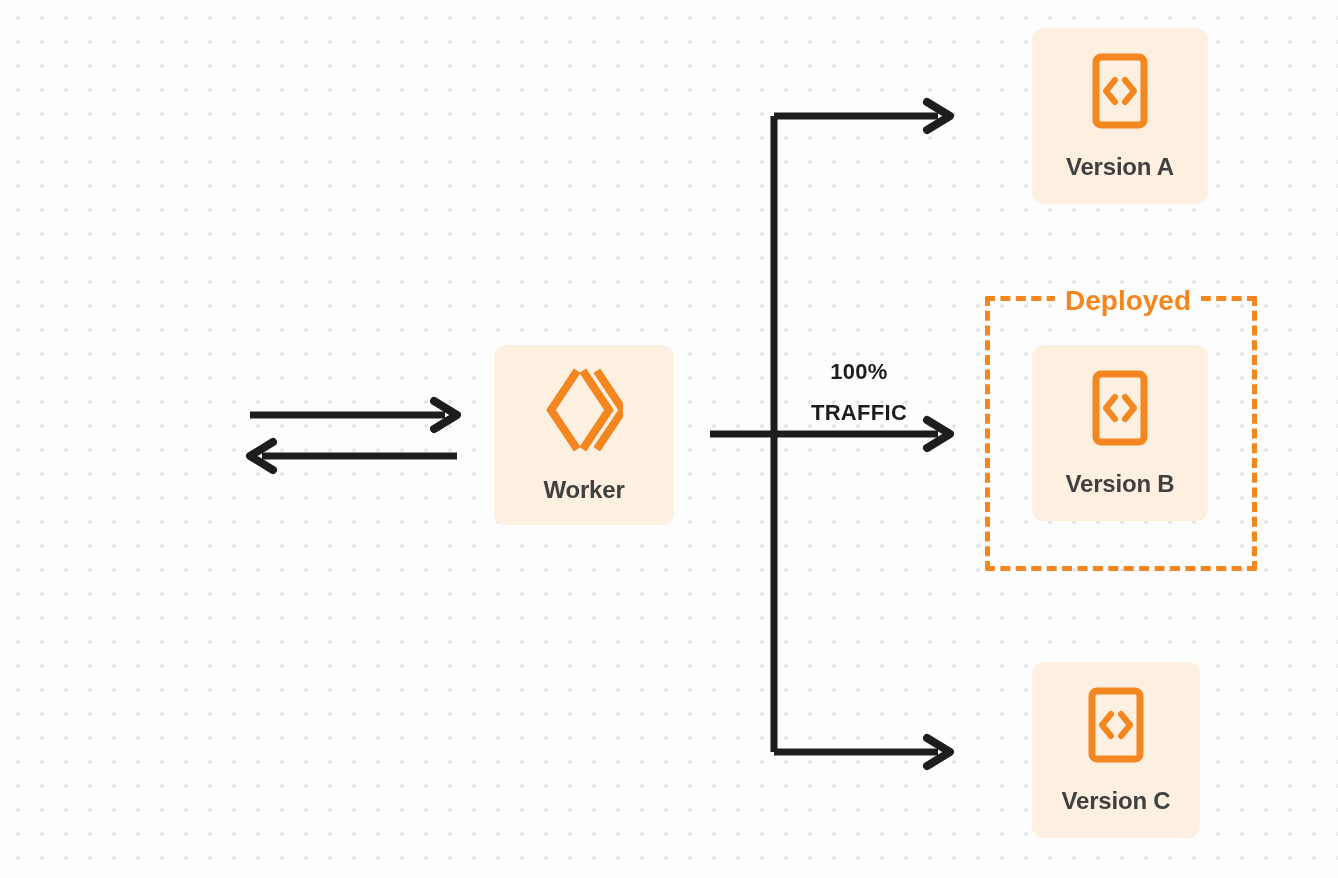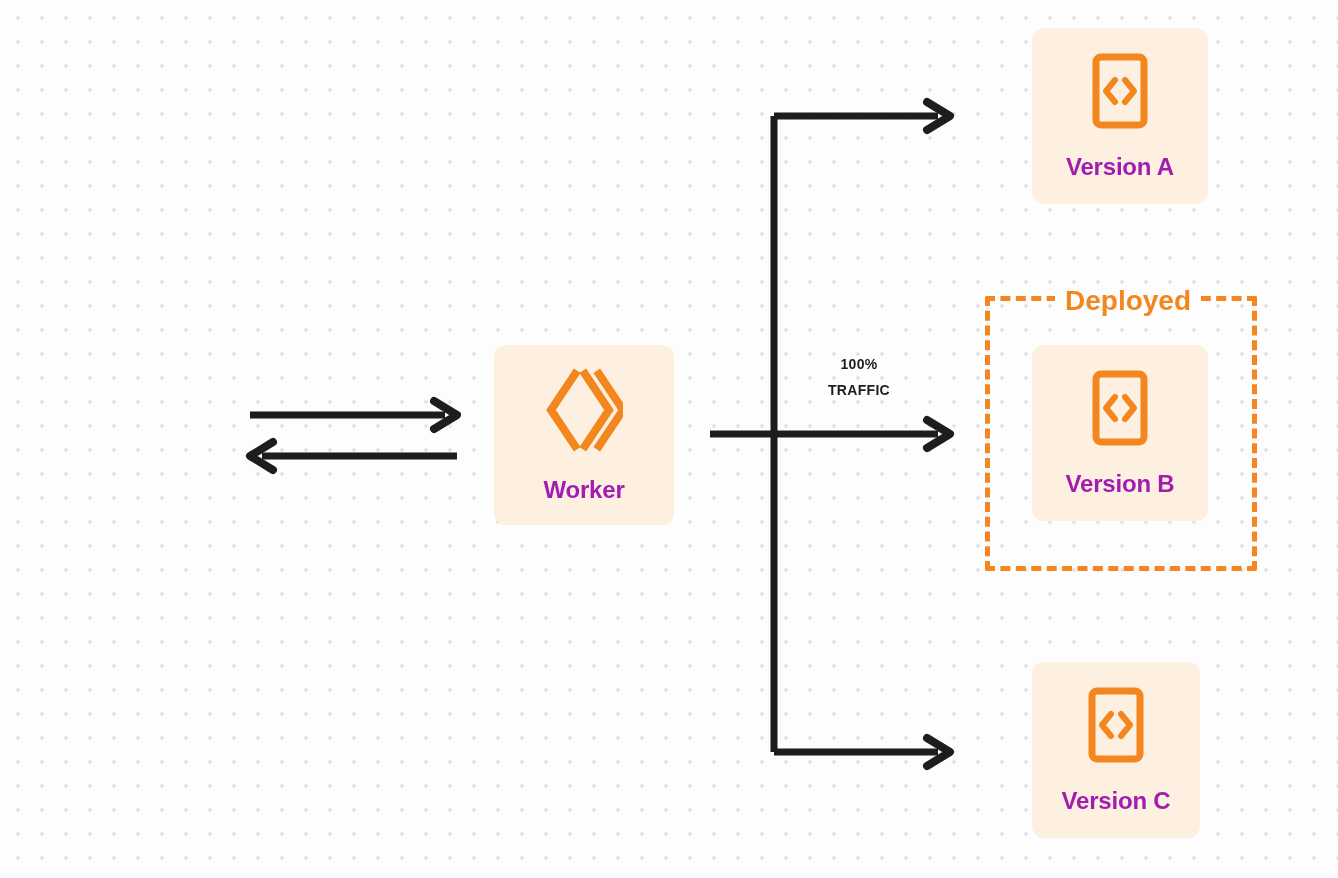--- a/index.html
+++ b/index.html
@@ -32,21 +32,21 @@
   }
   .node-client {
     background: #f1f2f4;
   }
   .node-accent {
     background: #fdf0e0;
   }
   .node-label {
     font-size: 24px;
     font-weight: 700;
-    color: #a21caf;
+    color: #404040;
     letter-spacing: -0.2px;
     line-height: 1;
     white-space: nowrap;
   }
   .node-icon {
     display: block;
   }
   .node-icon + .node-label {
     margin-top: 22px;
   }
@@ -77,21 +77,21 @@
     width: 1338px;
     height: 878px;
     pointer-events: none;
   }
 
   
   .traffic-label {
     position: absolute;
     text-align: center;
     color: #1d1d1d;
-    font-size: 14px;
+    font-size: 22px;
     font-weight: 700;
     line-height: 1.85;
     letter-spacing: 0.3px;
     white-space: nowrap;
   }
 </style>
 </head>
 <body>
 
 <div id="canvas">

